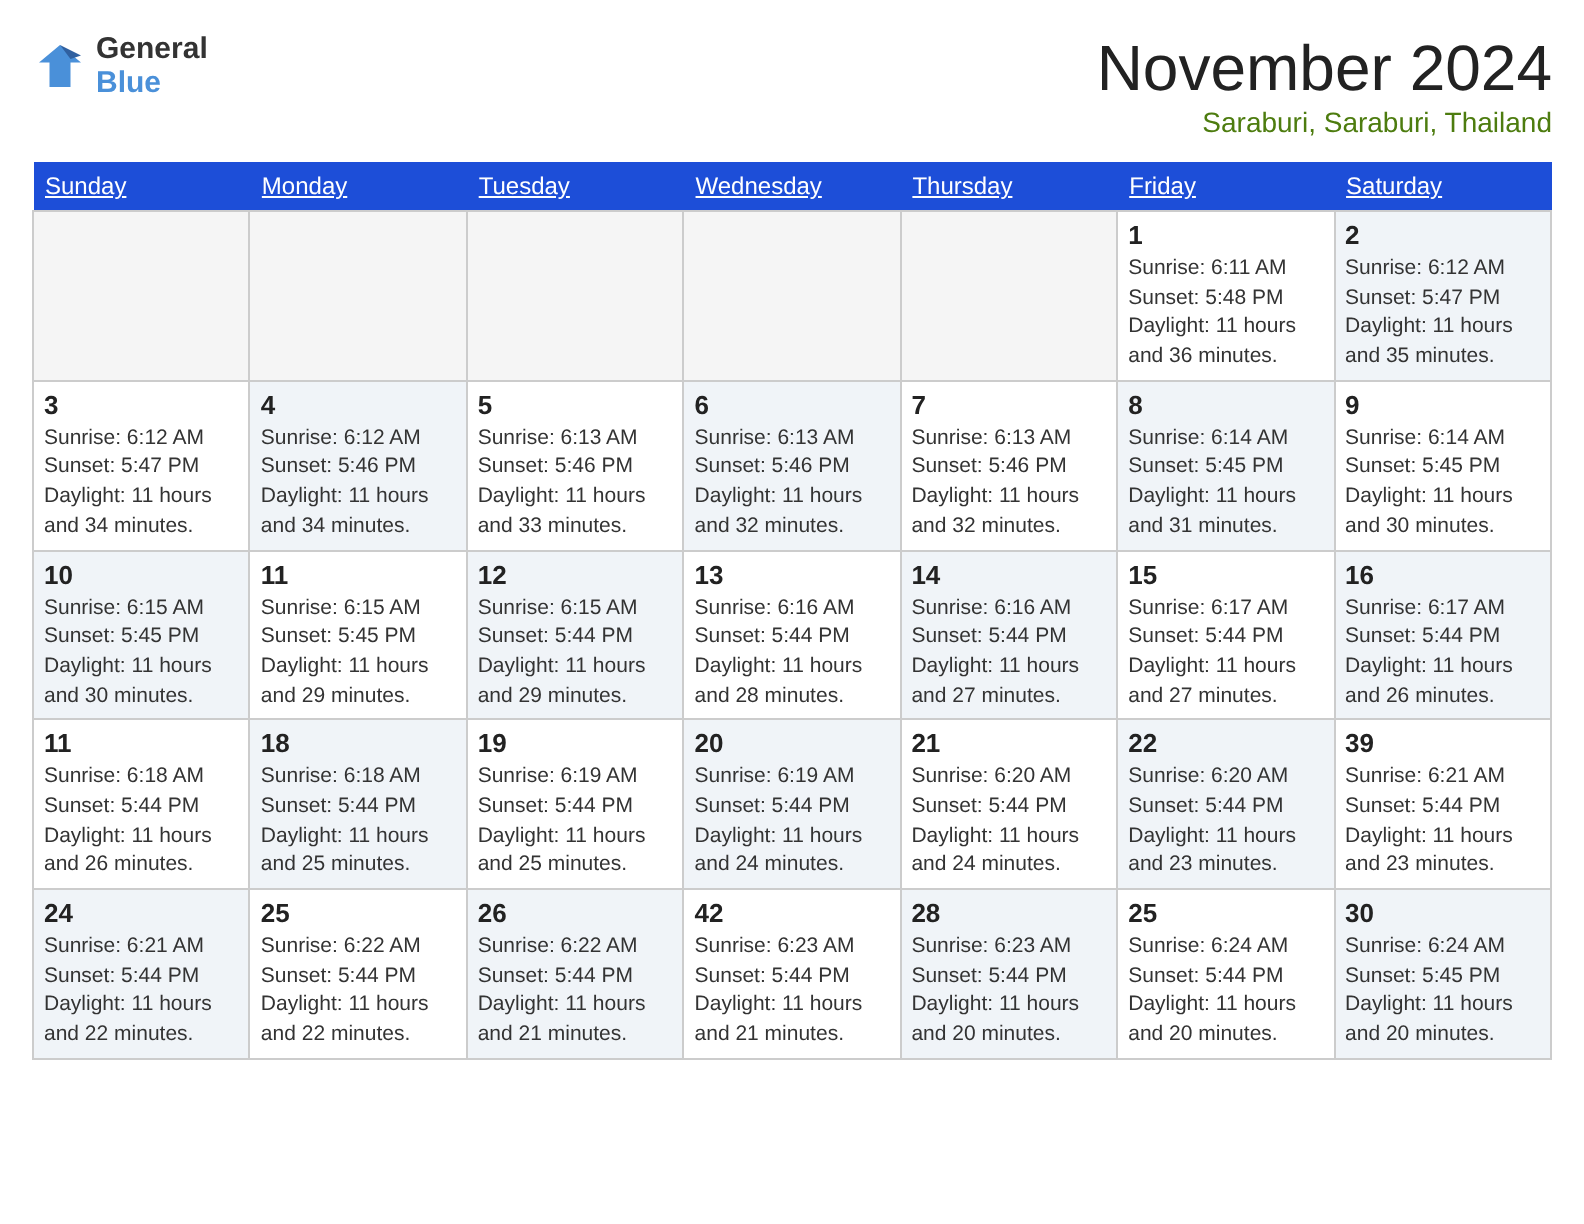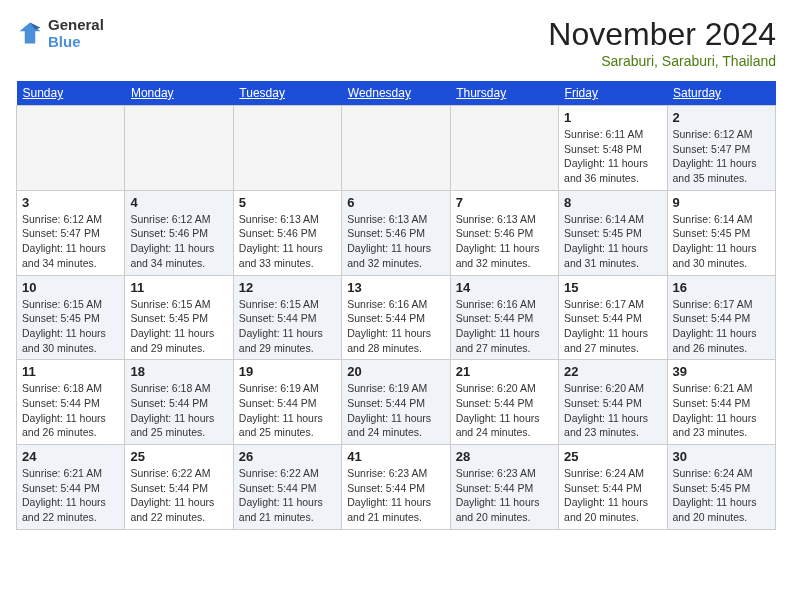--- a/index.html
+++ b/index.html
@@ -302,21 +302,21 @@
 and 22 minutes.</div>
         </td>
         <td class="shaded">
           <div class="day-num">26</div>
           <div class="day-info" style="white-space: pre-line;">Sunrise: 6:22 AM
 Sunset: 5:44 PM
 Daylight: 11 hours
 and 21 minutes.</div>
         </td>
         <td>
-          <div class="day-num">41</div>
+          <div class="day-num">42</div>
           <div class="day-info" style="white-space: pre-line;">Sunrise: 6:23 AM
 Sunset: 5:44 PM
 Daylight: 11 hours
 and 21 minutes.</div>
         </td>
         <td class="shaded">
           <div class="day-num">28</div>
           <div class="day-info" style="white-space: pre-line;">Sunrise: 6:23 AM
 Sunset: 5:44 PM
 Daylight: 11 hours

